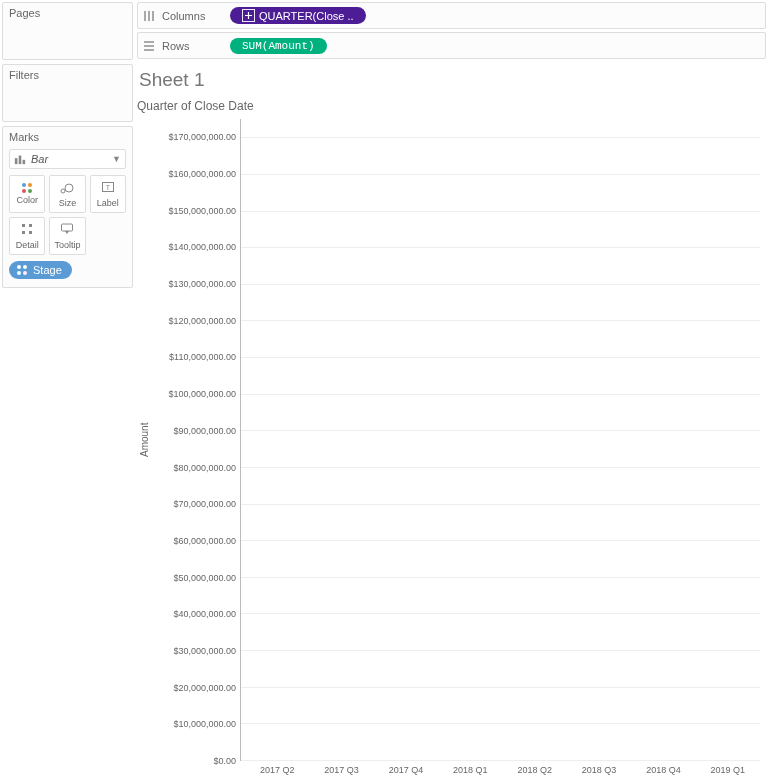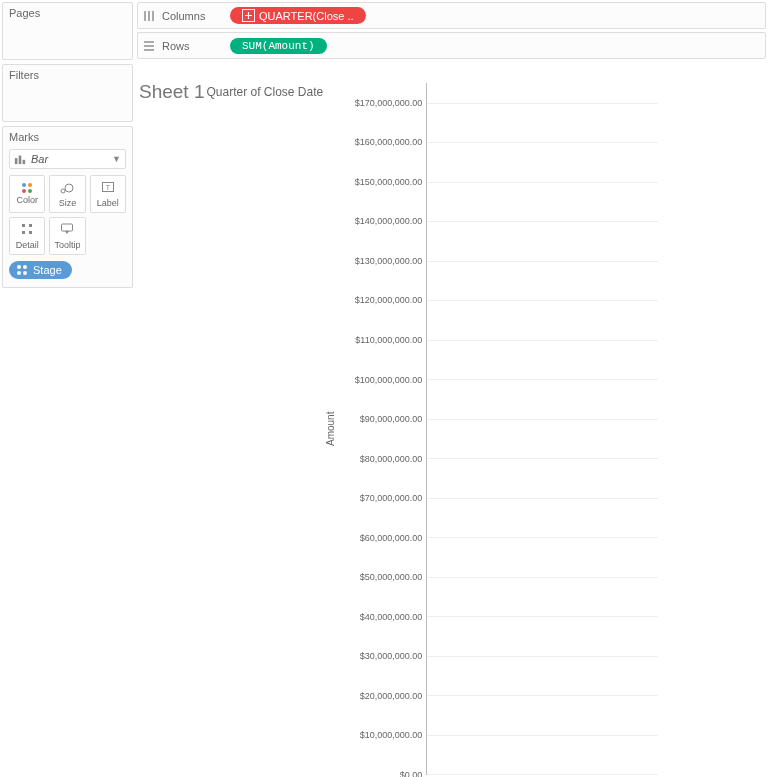--- a/index.html
+++ b/index.html
@@ -129,33 +129,34 @@
     width: 68px;
   }
   .shelf-pill {
     border-radius: 10px;
     color: #fff;
     padding: 2px 12px;
     font-size: 11px;
     display: inline-flex;
     align-items: center;
   }
-  .shelf-pill.dim { background: #ef4444; }
+  .shelf-pill.dim { background: #4c1d95; }
   .shelf-pill.meas { background: #00b180; font-family: Liberation Mono, monospace; }
   .shelf-pill .pfx {
     width: 13px; height: 13px;
     display: inline-flex;
     margin-right: 4px;
   }
 
   
   .sheet-area {
-    margin-top: 20px;
+    margin-top: 8px;
     flex: 1;
     display: flex;
+    flex-direction: column;
     min-height: 0;
   }
   .sheet-title {
     font-size: 19px;
     color: #777;
     font-weight: 300;
     margin: 2px 2px 2px 2px;
   }
   .chart-title {
     font-size: 12px;
@@ -494,16 +495,26 @@
                   <div class="seg" style="height: 6.85714%; background: rgb(225, 87, 89);"></div>
                 </div>
               </div>
             </div>
         </div>
       </div>
 
       <div class="xaxis">
         <div class="xaxis-spacer-title"></div>
         <div class="xaxis-spacer-ticks" id="xaxis-spacer"></div>
+        <div class="xaxis-labels" id="xaxis-labels">
+            <div class="xlabel">2017 Q2</div>
+            <div class="xlabel">2017 Q3</div>
+            <div class="xlabel">2017 Q4</div>
+            <div class="xlabel">2018 Q1</div>
+            <div class="xlabel">2018 Q2</div>
+            <div class="xlabel">2018 Q3</div>
+            <div class="xlabel">2018 Q4</div>
+            <div class="xlabel">2019 Q1</div>
+          </div>
       </div>
     </div>
   </div>
 </div>
 
 </body></html>

